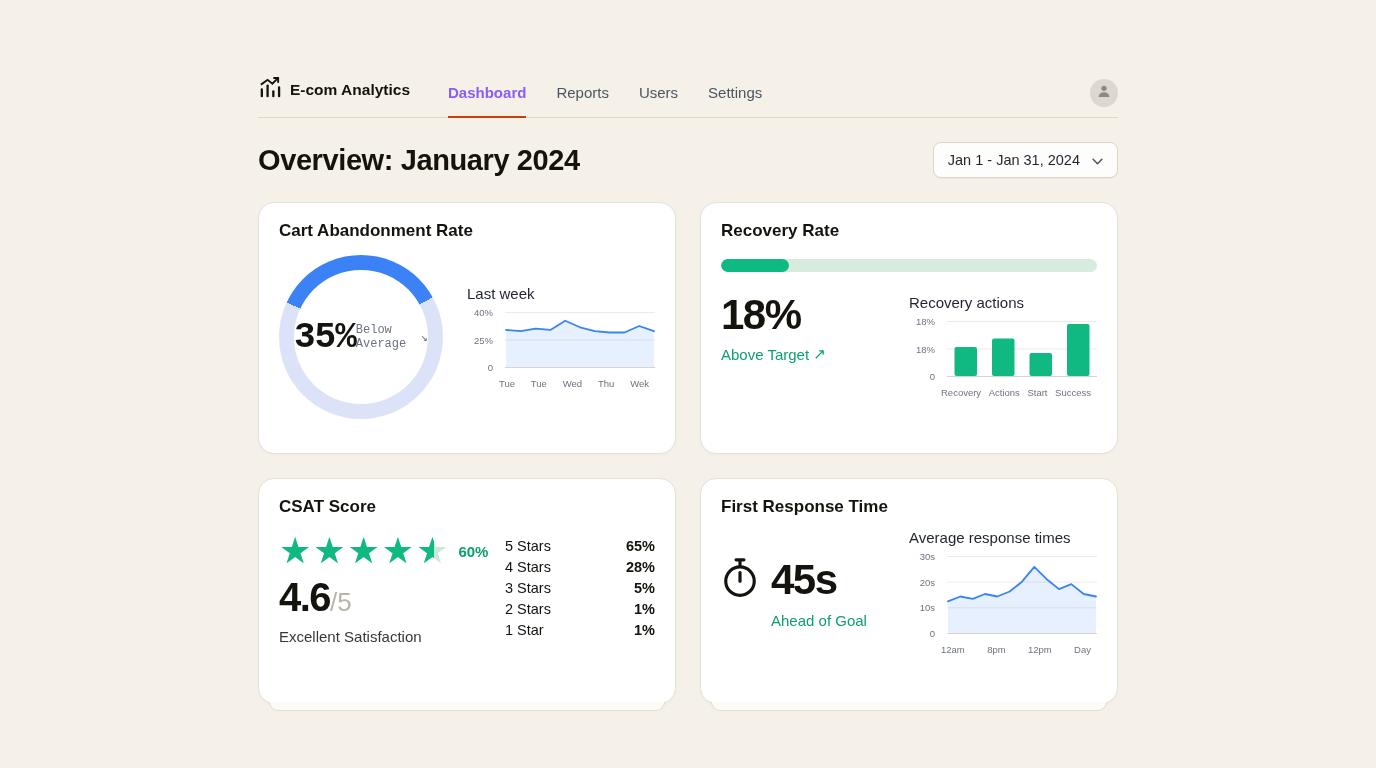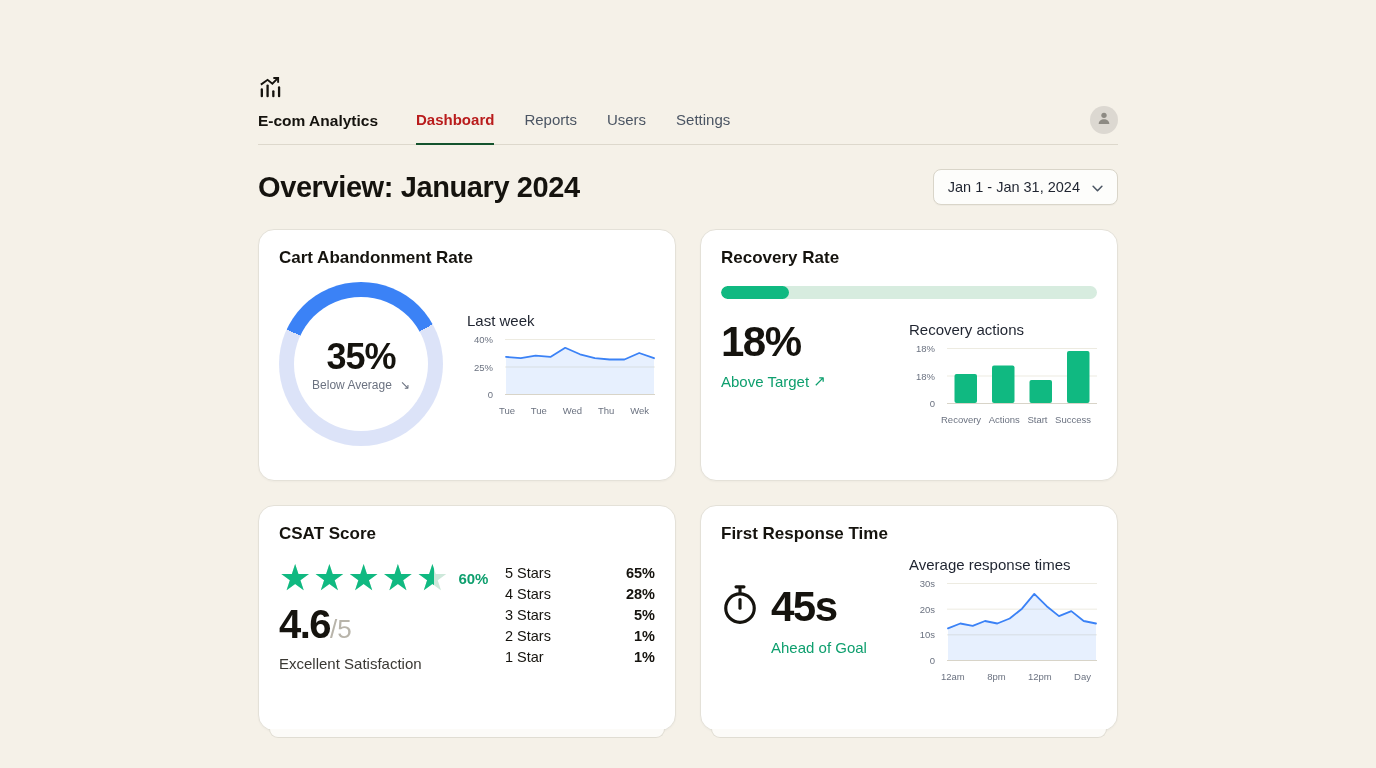--- a/index.html
+++ b/index.html
@@ -7,25 +7,25 @@
   body {
     background:#f5f1e8;
     font-family:"Liberation Sans", sans-serif;
     color:#15130e;
     overflow:hidden;
   }
   .container { width:860px; margin:0 auto; padding-top:76px; }
 
   
   .topnav { display:flex; align-items:flex-end; border-bottom:1px solid #ddd8cc; }
-  .brand { display:flex; align-items:flex-start; gap:9px; margin-right:38px; padding-bottom:14px; cursor:pointer;flex-direction:column; }
+  .brand { display:flex; align-items:center; gap:9px; margin-right:38px; padding-bottom:14px; cursor:pointer; }
   .brand-name { font-weight:700; font-size:15.5px; }
   .nav-items { display:flex; gap:30px; }
   .nav-item { font-size:15px; color:#4b5563; padding-bottom:15px; cursor:pointer; }
-  .nav-item.active { color:#b91c1c; font-weight:600; border-bottom:2px solid #14532d; margin-bottom:-1px; }
+  .nav-item.active { color:#8b5cf6; font-weight:600; border-bottom:2px solid #c2410c; margin-bottom:-1px; }
   .avatar { margin-left:auto; width:28px; height:28px; border-radius:50%; background:#dcd8d1;
             display:flex; align-items:center; justify-content:center; margin-bottom:10px; cursor:pointer; }
 
   
   .header-row { display:flex; align-items:center; justify-content:space-between; margin-top:24px; }
   h1 { font-size:29px; font-weight:600; letter-spacing:-0.4px; }
   .date-picker { display:flex; align-items:center; gap:12px; background:#fdfdfb; border:1px solid #d9d5c9;
                  border-radius:8px; padding:9px 14px; font-size:14.5px; color:#1f2430; cursor:pointer;
                  font-family:inherit; box-shadow:0 1px 1px rgba(0,0,0,0.03); }
 
@@ -36,21 +36,21 @@
   .card.row1 { min-height:252px; }
   .card.row2 { min-height:226px; }
   .card.stacked::after { content:""; position:absolute; left:10px; right:10px; bottom:-8px; height:8px;
           background:#fcfbf8; border:1px solid #e0ddd3; border-top:none; border-radius:0 0 10px 10px; }
   .card-title { font-size:17px; font-weight:600; }
 
   
   .cart-body { display:flex; align-items:center; justify-content:space-between; margin-top:14px; }
   .donut { width:164px; height:164px; border-radius:50%; position:relative; flex:none; }
   .donut-hole { position:absolute; inset:15px; background:#fff; border-radius:50%;
-                display:flex; flex-direction:column; align-items:center; justify-content:center; }
+                display:flex; flex-direction:row; align-items:center; justify-content:center;font-family:Liberation Mono, monospace; }
   .donut-value { font-size:36px; font-weight:700; letter-spacing:-1px; }
   .donut-status { font-size:12px; color:#6b7280; display:flex; gap:8px; align-items:center;justify-content:flex-end; }
 
   
   .mini-wrap { width:188px; flex:none; }
   .chart-title { font-size:15px; color:#1f2430; margin-bottom:10px; }
   .chart-row { display:flex; gap:12px; align-items:flex-start; }
   .ycol { width:26px; flex:none; display:flex; flex-direction:column; justify-content:space-between;
           align-items:flex-end; font-size:9.5px; color:#6b7280; }
   .xrow { display:flex; justify-content:space-between; font-size:9.5px; color:#6b7280;

